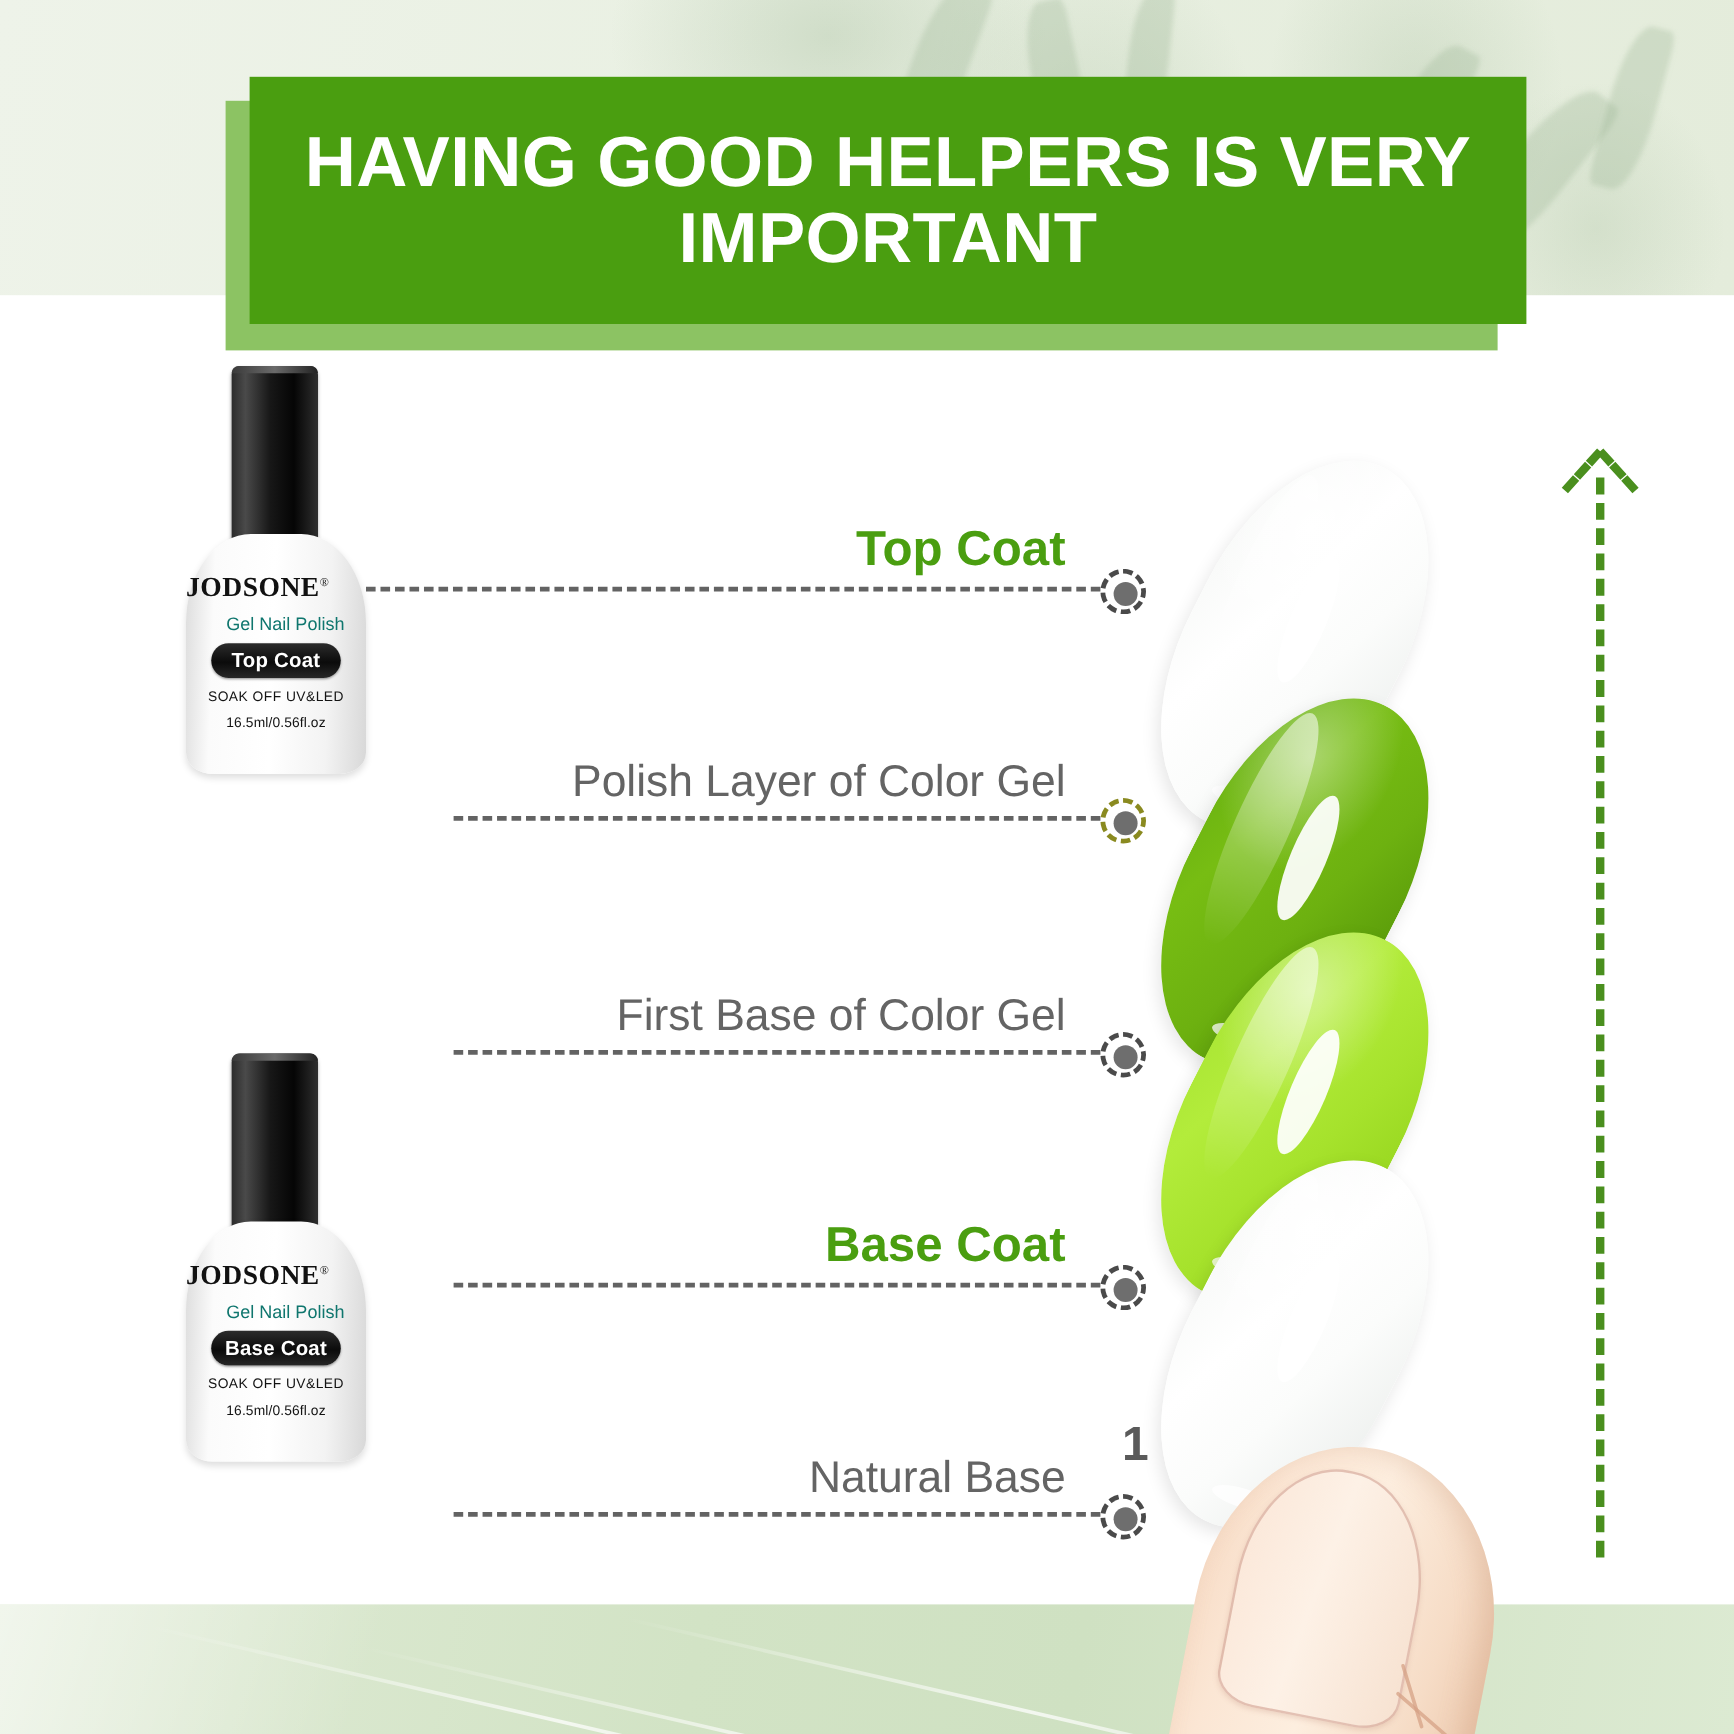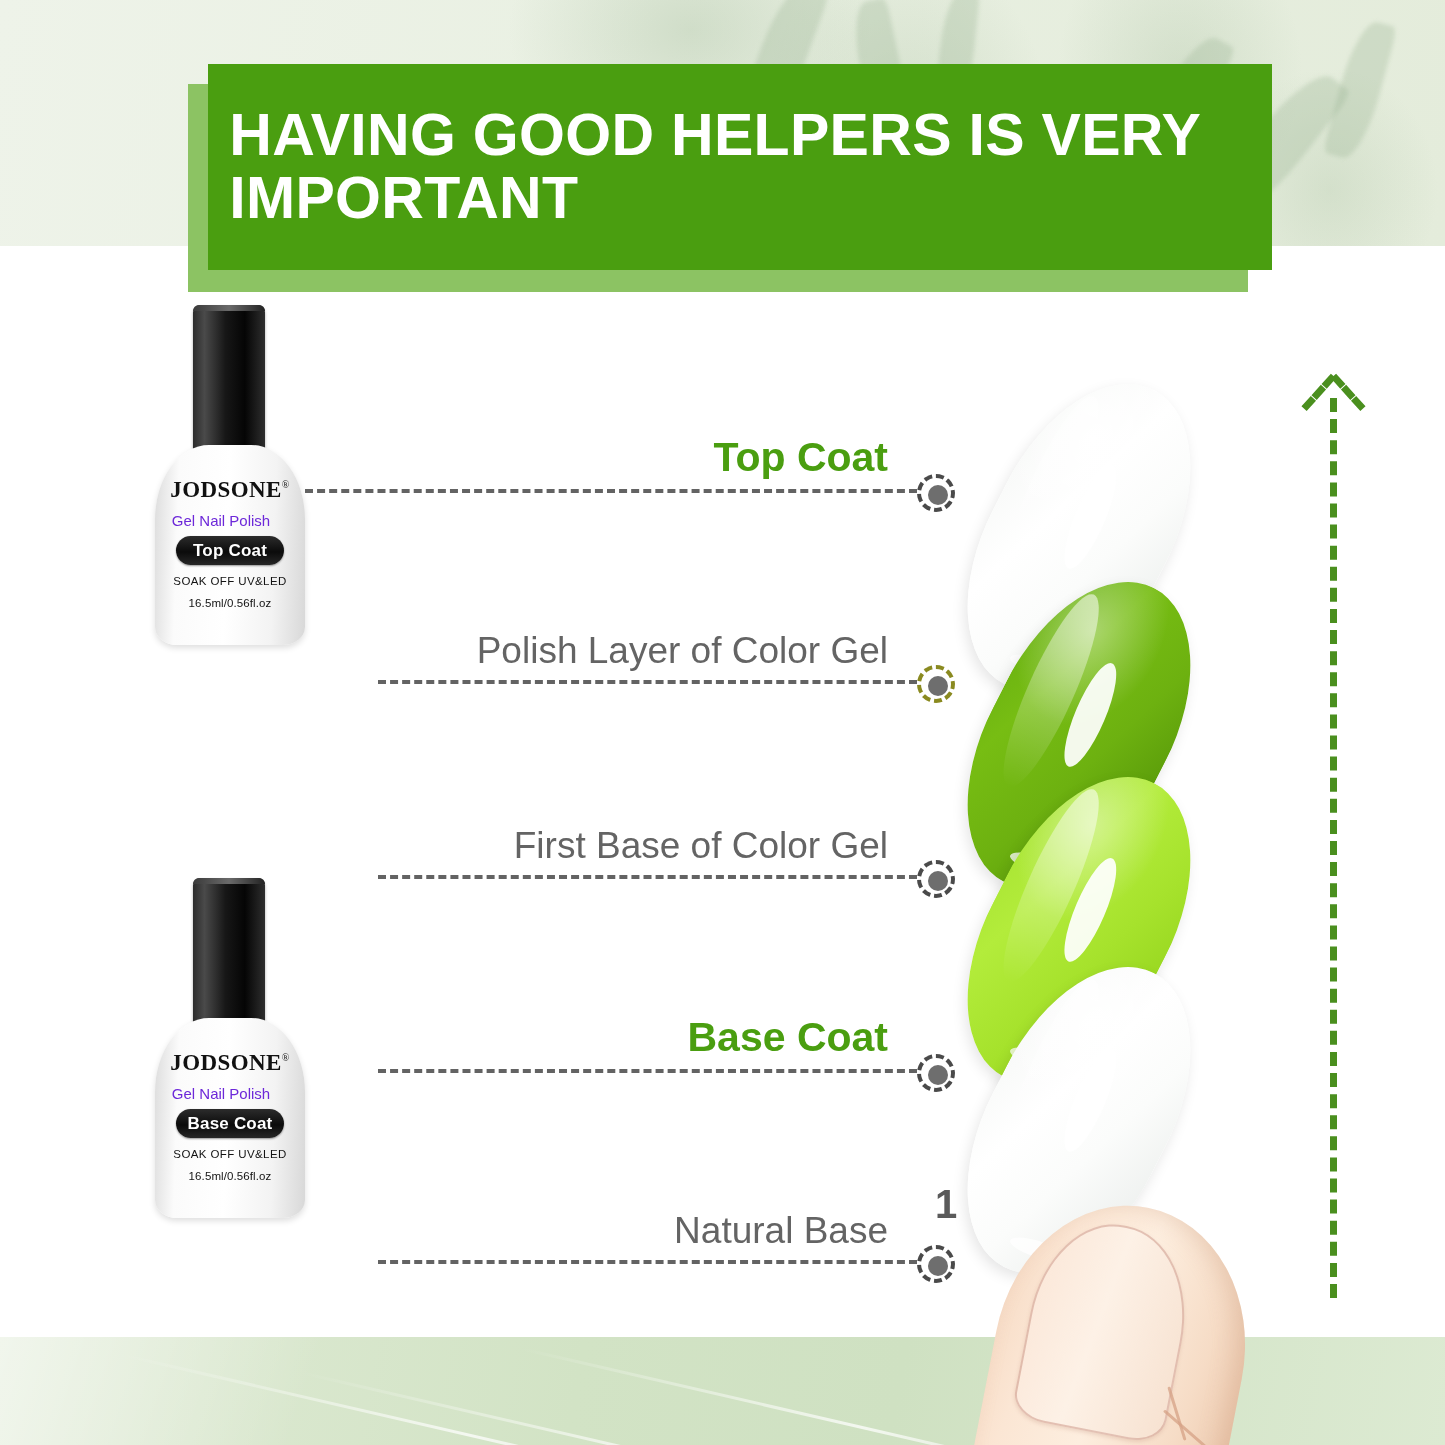--- a/index.html
+++ b/index.html
@@ -34,21 +34,21 @@
     position:absolute;left:188px;top:84px;width:1060px;height:208px;
     background:#8cc363;
   }
   .banner{
     position:absolute;left:208px;top:64px;width:1064px;height:206px;
     background:#4a9e10;
     display:flex;align-items:center;justify-content:center;
   }
   .banner-title{
     color:#ffffff;font-weight:bold;font-size:59px;line-height:1.06;
-    letter-spacing:.3px;width:96%;
+    text-align:center;letter-spacing:.3px;width:96%;
     font-family:"Liberation Sans", sans-serif;
   }
 
   
   .bottle{position:absolute;width:150px;}
   .bottle .cap{
     position:absolute;left:38px;top:0;width:72px;height:152px;
     background:linear-gradient(90deg,#2b2b2b 0%,#4a4a4a 16%,#171717 45%,#050505 72%,#2e2e2e 100%);
     border-radius:7px 7px 4px 4px;
     box-shadow:0 2px 3px rgba(0,0,0,.35);
@@ -57,28 +57,28 @@
     content:"";position:absolute;left:0;right:0;top:0;height:6px;
     background:linear-gradient(90deg,#3a3a3a,#6a6a6a,#222);border-radius:7px 7px 0 0;
   }
   .bottle .body{
     position:absolute;left:0;top:140px;width:150px;height:200px;
     background:linear-gradient(92deg,#dcdcdc 0%,#fbfbfb 16%,#ffffff 48%,#f3f3f3 78%,#d8d8d8 100%);
     border-radius:54px 54px 22px 22px / 74px 74px 18px 18px;
     box-shadow:0 3px 6px rgba(0,0,0,.13);
   }
   .bottle .brand{
-    position:absolute;left:0;right:0;top:172px;text-align:center;
+    position:absolute;left:0;right:0;top:172px;
     font-family:"Liberation Serif", serif;font-weight:bold;font-size:23px;color:#111;
     letter-spacing:.4px;
   }
   .bottle .brand sup{font-size:10px;vertical-align:super;font-weight:normal;}
   .bottle .sub{
-    position:absolute;left:0;right:18px;top:207px;text-align:center;
-    font-size:15px;color:#6d28d9;font-family:"Liberation Sans", sans-serif;
+    position:absolute;left:0;right:18px;top:207px;text-align:right;
+    font-size:15px;color:#0f766e;font-family:"Liberation Sans", sans-serif;
   }
   .bottle .pill{
     position:absolute;left:21px;top:231px;width:108px;height:29px;
     background:linear-gradient(180deg,#2c2c2c,#0b0b0b 55%,#272727);
     border-radius:15px;
     display:flex;align-items:center;justify-content:center;
     box-shadow:0 1px 2px rgba(0,0,0,.4);
   }
   .bottle .pill span{color:#fff;font-weight:bold;font-size:17px;letter-spacing:.2px;}
   .bottle .soak{

